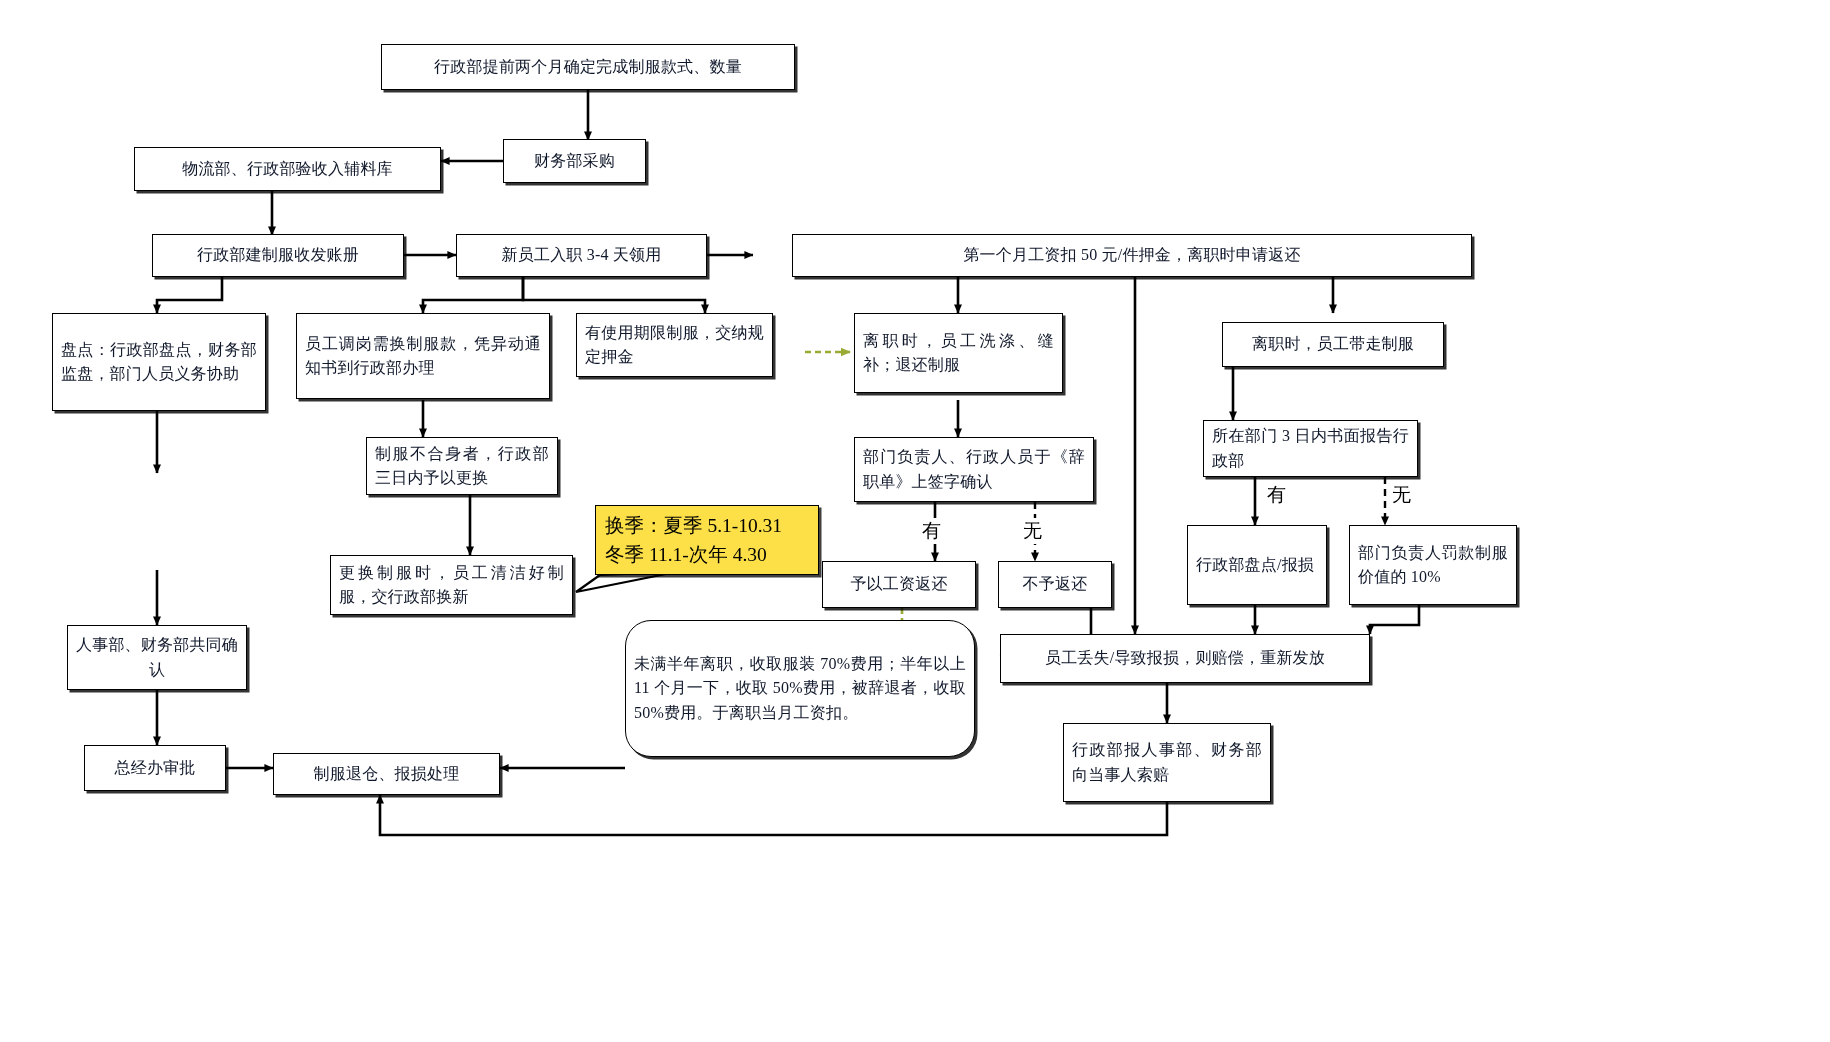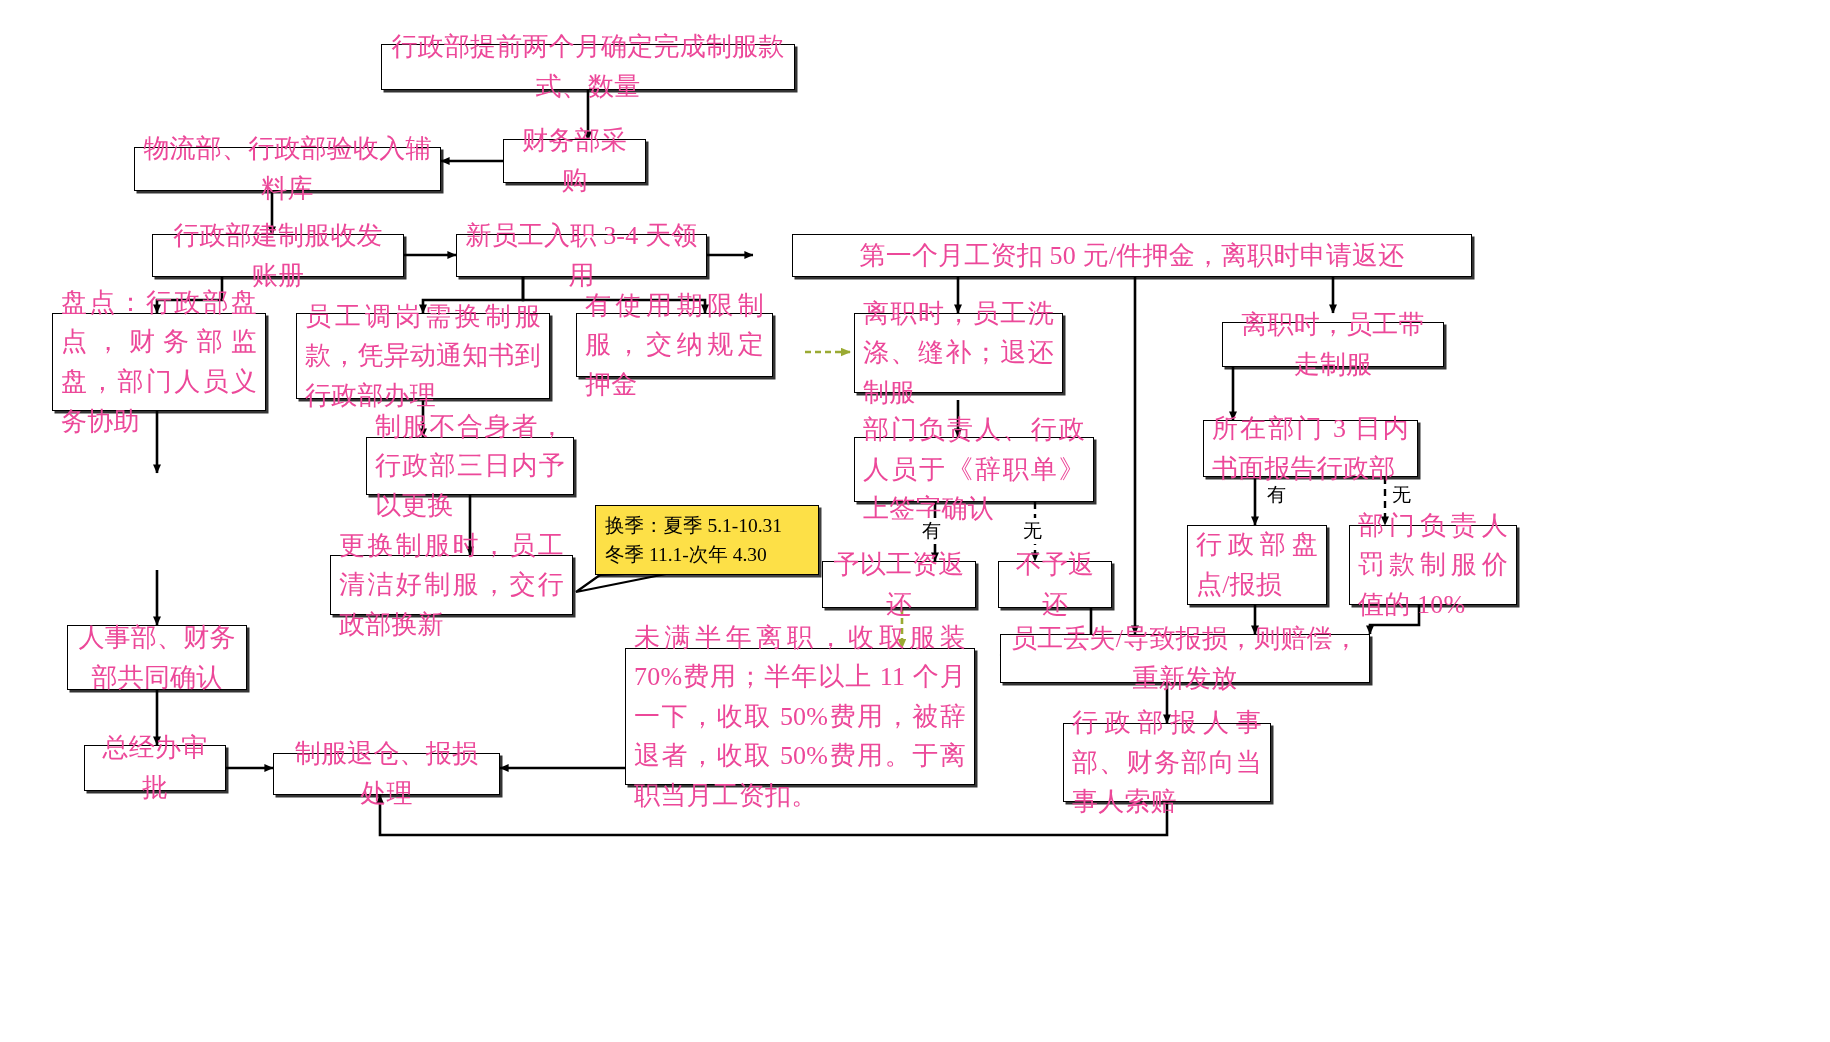--- a/index.html
+++ b/index.html
@@ -15,26 +15,26 @@
     position:absolute;
     left:0;top:0;
     width:1830px;height:1042px;
     pointer-events:none;
   }
   .node{
     position:absolute;
     box-sizing:border-box;
     border:1.5px solid #000000;
     background:#ffffff;
-    color:#ec4899;
+    color:#0f172a;
     display:flex;
     align-items:center;
     justify-content:center;
     text-align:center;
-    font-size:26px;
+    font-size:16px;
     line-height:1.52;
     padding:3px 8px;
     letter-spacing:.2px;
     box-shadow:2.5px 2.5px 0 0 rgba(0,0,0,0.80);
     z-index:2;
   }
   .node.just{ text-align:justify; text-justify:inter-ideograph; justify-content:flex-start;}
   .edge-label{
     position:absolute;
     font-size:19px;
@@ -159,39 +159,39 @@
 
   <div class="node just" style="left:296px;top:313px;width:254px;height:86px;">员工调岗需换制服款，凭异动通知书到行政部办理</div>
 
   <div class="node just" style="left:576px;top:313px;width:197px;height:64px;">有使用期限制服，交纳规定押金</div>
 
   <div class="node just" style="left:854px;top:313px;width:209px;height:80px;">离职时，员工洗涤、缝补；退还制服</div>
 
   <div class="node" style="left:1222px;top:322px;width:222px;height:45px;">离职时，员工带走制服</div>
 
 
-  <div class="node just" style="left:366px;top:437px;width:208px;height:58px;">制服不合身者，行政部三日内予以更换</div>
+  <div class="node just" style="left:366px;top:437px;width:192px;height:58px;">制服不合身者，行政部三日内予以更换</div>
 
   <div class="node just" style="left:854px;top:437px;width:240px;height:65px;">部门负责人、行政人员于《辞职单》上签字确认</div>
 
   <div class="node just" style="left:1203px;top:420px;width:215px;height:57px;">所在部门 3 日内书面报告行政部</div>
 
   <div class="node just" style="left:330px;top:555px;width:243px;height:60px;">更换制服时，员工清洁好制服，交行政部换新</div>
 
   <div class="node" style="left:822px;top:561px;width:154px;height:47px;">予以工资返还</div>
 
   <div class="node" style="left:998px;top:561px;width:114px;height:47px;">不予返还</div>
 
   <div class="node just" style="left:1187px;top:525px;width:140px;height:80px;">行政部盘点/报损</div>
 
   <div class="node just" style="left:1349px;top:525px;width:168px;height:80px;">部门负责人罚款制服价值的 10%</div>
 
   <div class="node" style="left:67px;top:625px;width:180px;height:65px;">人事部、财务部共同确认</div>
 
-  <div class="node just" style="left:625px;top:648px;width:350px;height:137px;">未满半年离职，收取服装 70%费用；半年以上 11 个月一下，收取 50%费用，被辞退者，收取 50%费用。于离职当月工资扣。</div>
+  <div class="node just" style="left:625px;top:620px;width:350px;height:137px;border-radius:26px;">未满半年离职，收取服装 70%费用；半年以上 11 个月一下，收取 50%费用，被辞退者，收取 50%费用。于离职当月工资扣。</div>
 
   <div class="node" style="left:1000px;top:634px;width:370px;height:49px;">员工丢失/导致报损，则赔偿，重新发放</div>
 
   <div class="node" style="left:84px;top:745px;width:142px;height:46px;">总经办审批</div>
 
   <div class="node" style="left:273px;top:753px;width:227px;height:42px;">制服退仓、报损处理</div>
 
   <div class="node just" style="left:1063px;top:723px;width:208px;height:79px;">行政部报人事部、财务部向当事人索赔</div>
 
   <div class="callout" style="left:595px;top:505px;width:224px;height:70px;">

